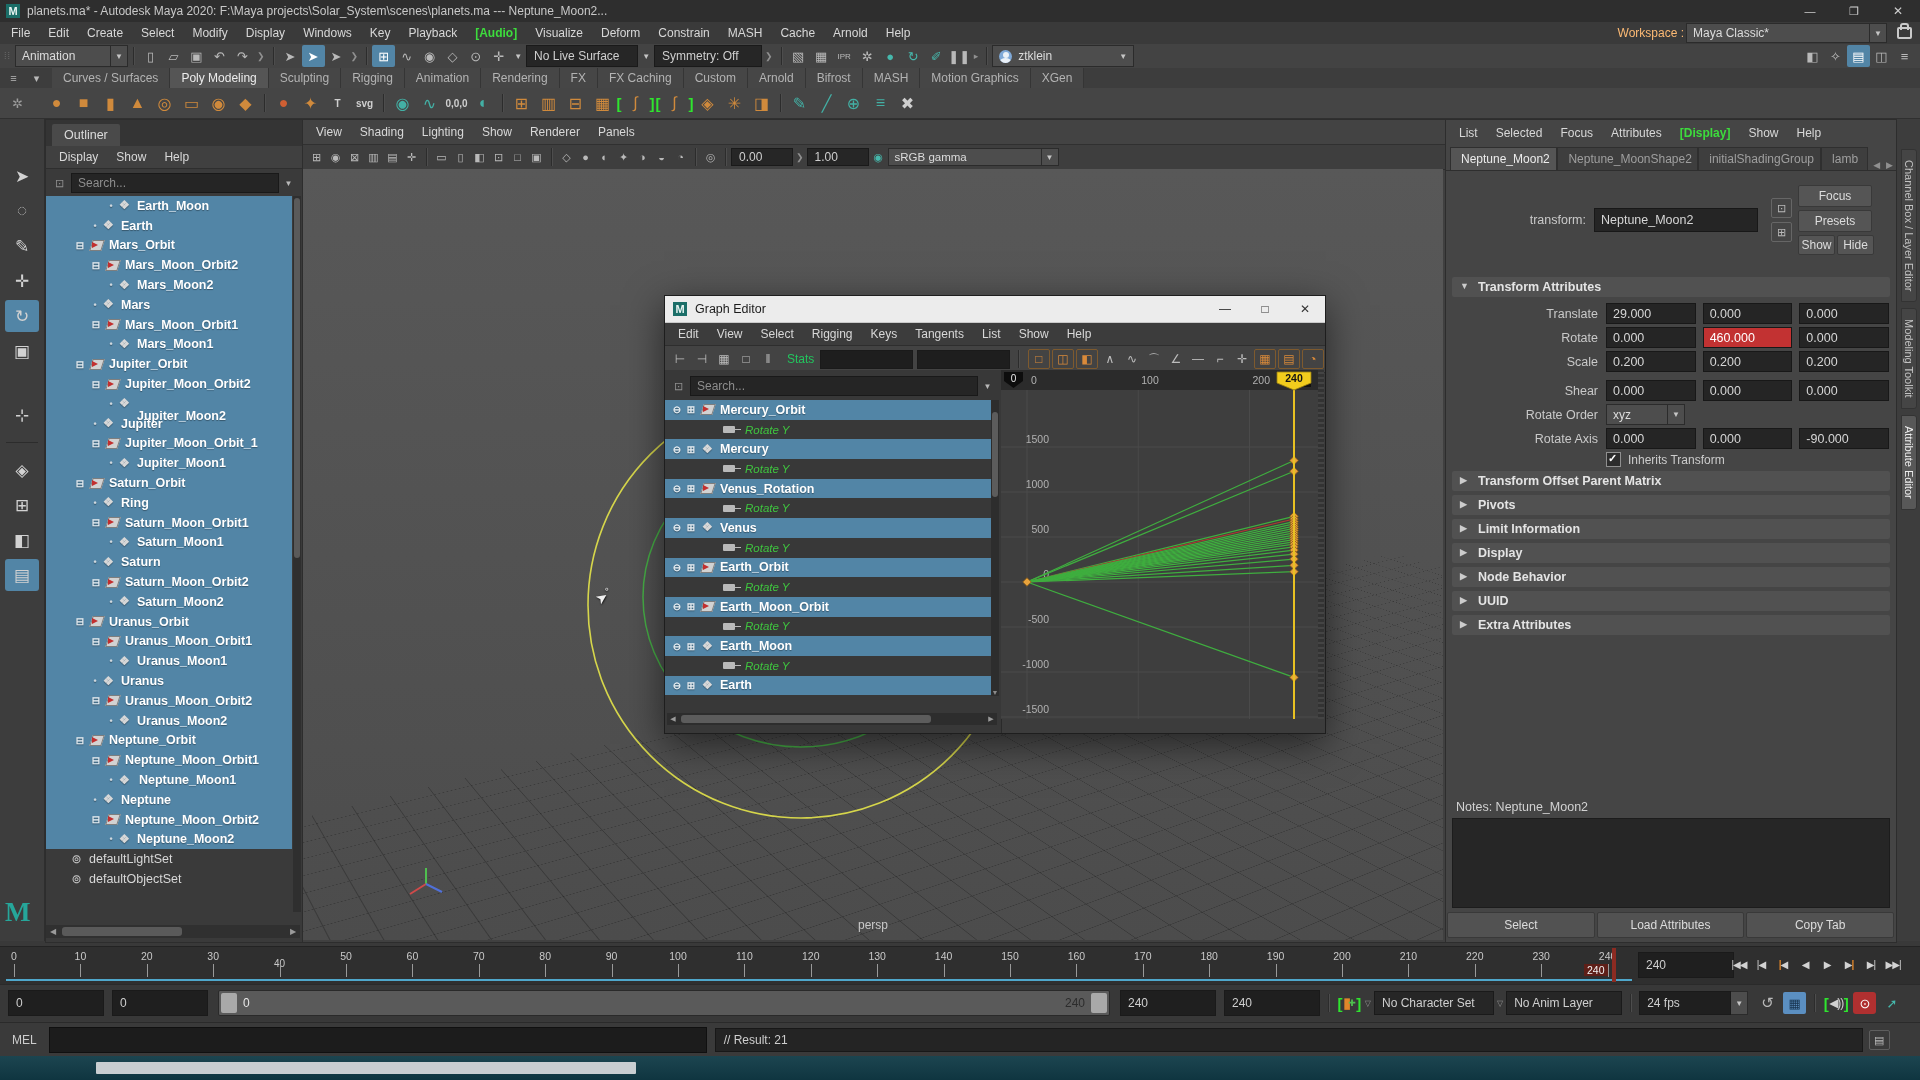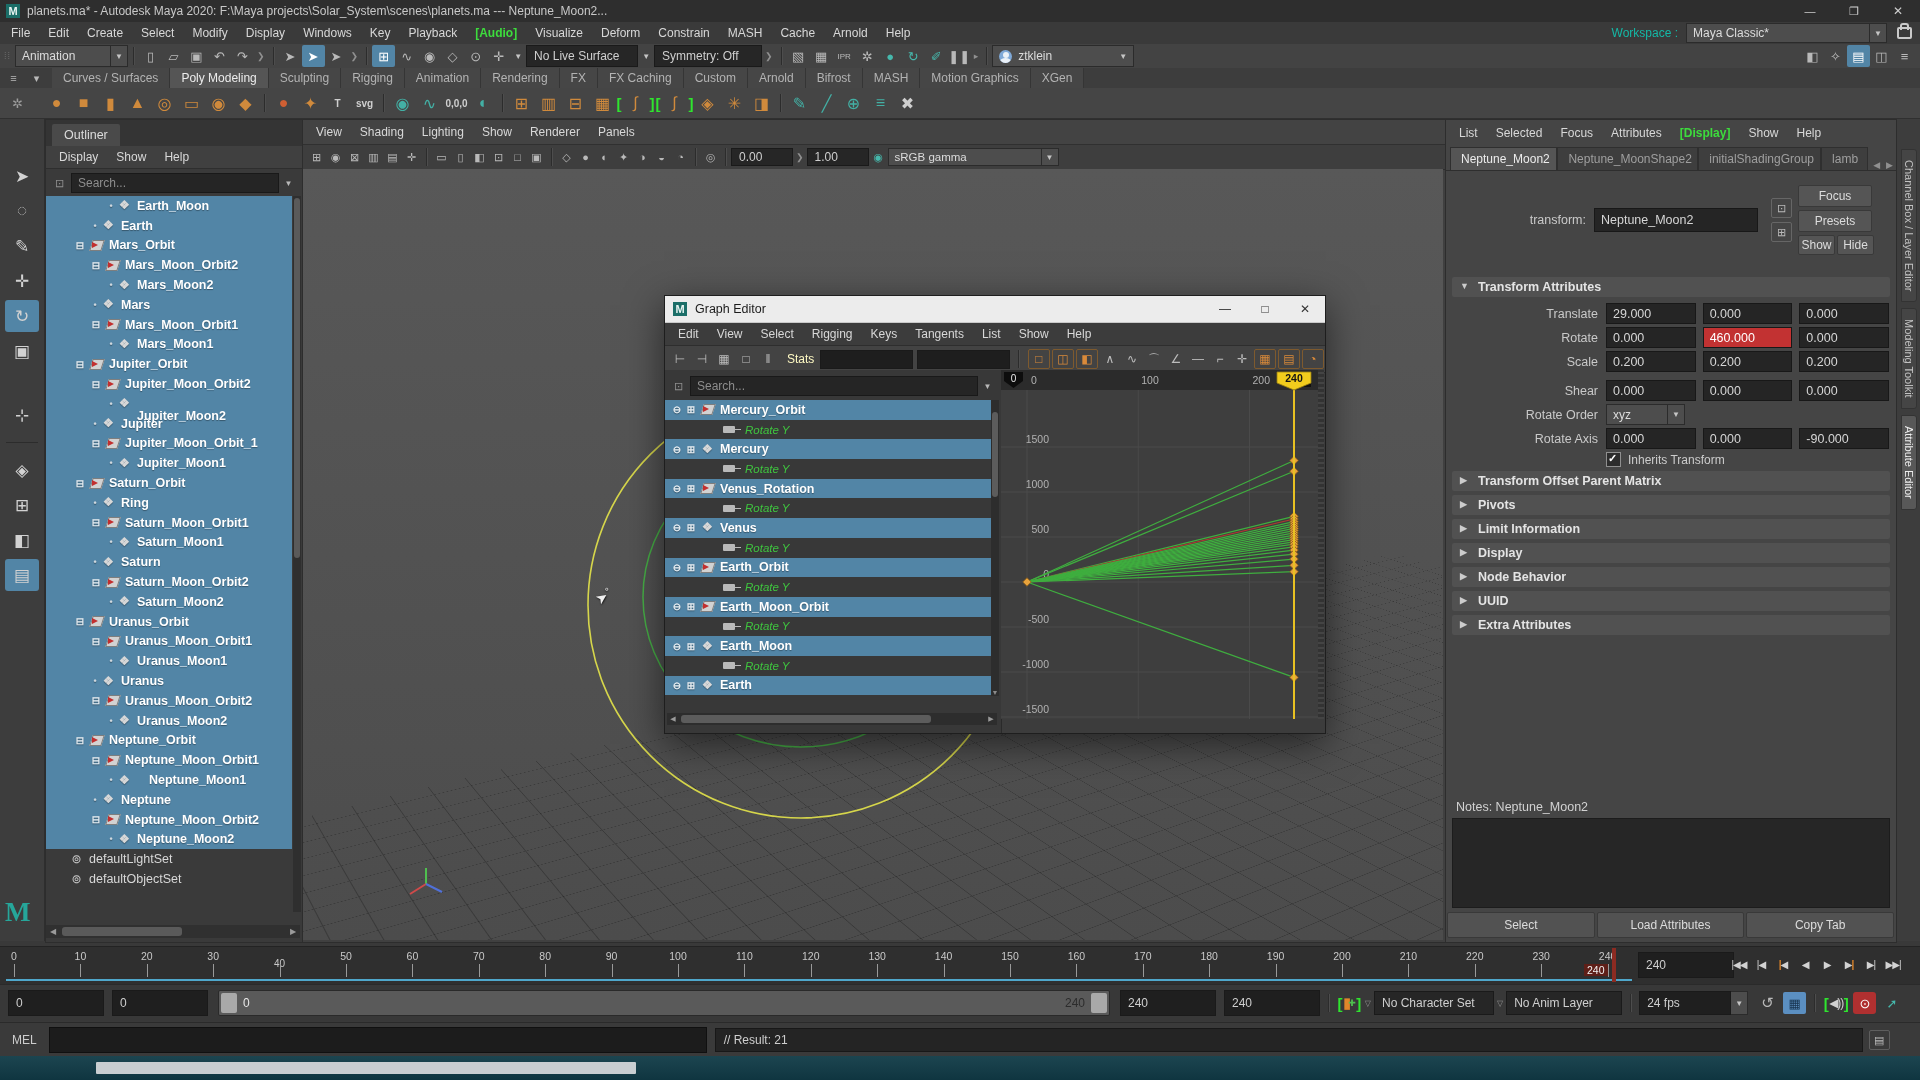--- a/index.html
+++ b/index.html
@@ -101,21 +101,21 @@
         <div class="menu-item"><span class="grn">[</span><span class="grn">Audio</span><span class="grn">]</span></div>
         <div class="menu-item">Visualize</div>
         <div class="menu-item">Deform</div>
         <div class="menu-item">Constrain</div>
         <div class="menu-item">MASH</div>
         <div class="menu-item">Cache</div>
         <div class="menu-item">Arnold</div>
         <div class="menu-item">Help</div>
       </div>
     <div style="flex:1"></div>
-    <div style="color:#14b8a6;margin-right:8px">Workspace :</div>
+    <div style="color:#fdba74;margin-right:2px">Workspace :</div>
     <div class="dd" style="width:170px;height:18px">Maya Classic*</div>
     <div class="dda" style="height:18px">▼</div>
     <div style="width:10px"></div>
     <div class="lock" style="margin-right:8px;margin-top:0"></div>
   </div>
 
   <div class="abs row" style="left:0;top:44px;width:1920px;height:24px;background:#434343;border-bottom:1px solid #2e2e2e;padding-left:4px">
     <div style="color:#6d6d6d;font-size:9px;letter-spacing:1px;margin-right:4px">⁞⁞</div>
     <div class="dd" style="width:82px">Animation</div>
     <div class="dda">▼</div>
@@ -512,21 +512,21 @@
         <div class="o-row sel">
           <div style="width: 44px; flex: 0 0 auto;"></div>
           <div class="exp">⊟</div>
           <div class="ic-tr"></div>
           <div style="margin-left: 4px;">Neptune_Moon_Orbit1</div>
         </div>
         <div class="o-row sel">
           <div style="width: 60px; flex: 0 0 auto;"></div>
           <div class="dot">•</div>
           <div class="ic-mesh">❖</div>
-          <div style="margin-left: 16px;">Neptune_Moon1</div>
+          <div style="margin-left: 6px;">Neptune_Moon1</div>
         </div>
         <div class="o-row sel">
           <div style="width: 44px; flex: 0 0 auto;"></div>
           <div class="dot">•</div>
           <div class="ic-mesh">❖</div>
           <div style="margin-left: 4px;">Neptune</div>
         </div>
         <div class="o-row sel">
           <div style="width: 44px; flex: 0 0 auto;"></div>
           <div class="exp">⊟</div>
@@ -613,20 +613,21 @@
         <circle cx="498" cy="436" r="213" fill="none" stroke="#d6d64b" stroke-width="1.6"></circle>
         <ellipse cx="498" cy="428" rx="158" ry="150" fill="none" stroke="#46ae46" stroke-width="1.5"></ellipse>
         <ellipse cx="496" cy="425" rx="118" ry="112" fill="none" stroke="#7e3b3b" stroke-width="1.5"></ellipse>
         <ellipse cx="495" cy="422" rx="88" ry="84" fill="none" stroke="#3c55c8" stroke-width="1.5"></ellipse>
       </svg>
       <svg width="60" height="40" style="position:absolute;left:95px;top:695px">
         <line x1="28" y1="20" x2="28" y2="4" stroke="#4fbf4f" stroke-width="2"></line>
         <line x1="28" y1="20" x2="12" y2="30" stroke="#d04a4a" stroke-width="2"></line>
         <line x1="28" y1="20" x2="44" y2="28" stroke="#5070d8" stroke-width="2"></line>
       </svg>
+      <div style="position:absolute;left:0;right:0;bottom:8px;text-align:center;color:#c9c9c9;font-size:12px">persp</div>
       <div style="position:absolute;left:292px;top:418px;color:#f0f0f0;font-size:14px;text-shadow:0 1px 2px #000;transform:rotate(-35deg)">➤<span style="display:inline-block;transform:rotate(35deg);font-size:9px;vertical-align:6px">∘</span></div>
     </div>
   </div>
 
   <div class="abs" style="left:1445px;top:119px;width:450px;height:822px;background:#454545;border:1px solid #2d2d2d">
     <div id="ae-menus" class="row" style="height:26px;padding-left:4px">
         <div class="menu-item">List</div>
         <div class="menu-item">Selected</div>
         <div class="menu-item">Focus</div>
         <div class="menu-item">Attributes</div>
@@ -776,21 +777,21 @@
         <div class="menu-item">Help</div>
       </div>
     <div class="row" style="height:26px;background:#434343;border-bottom:1px solid #2c2c2c;padding-left:4px">
       <div id="ge-left-icons" class="row">
           <div class="ge-ic">⊢</div>
           <div class="ge-ic">⊣</div>
           <div class="ge-ic">▦</div>
           <div class="ge-ic">□</div>
           <div class="ge-ic">‖</div>
         </div>
-      <div style="color:#fef9c3;margin:0 6px 0 8px">Stats</div>
+      <div style="color:#22c55e;margin:0 6px 0 8px">Stats</div>
       <div class="fld" style="width:88px;height:17px;background:#1e1e1e"></div>
       <div class="fld" style="width:88px;height:17px;background:#1e1e1e;margin-left:4px"></div>
       <div class="sep" style="margin:0 8px"></div>
       <div id="ge-right-icons" class="row">
           <div class="ge-ic or">□</div>
           <div class="ge-ic or">◫</div>
           <div class="ge-ic or">◧</div>
           <div class="ge-ic">∧</div>
           <div class="ge-ic">∿</div>
           <div class="ge-ic">⌒</div>

